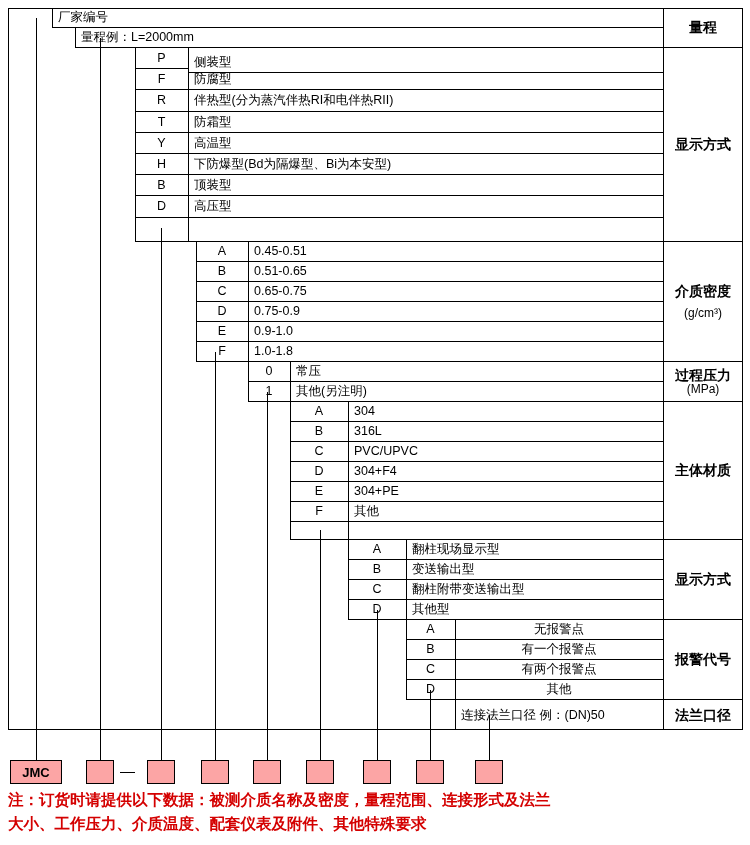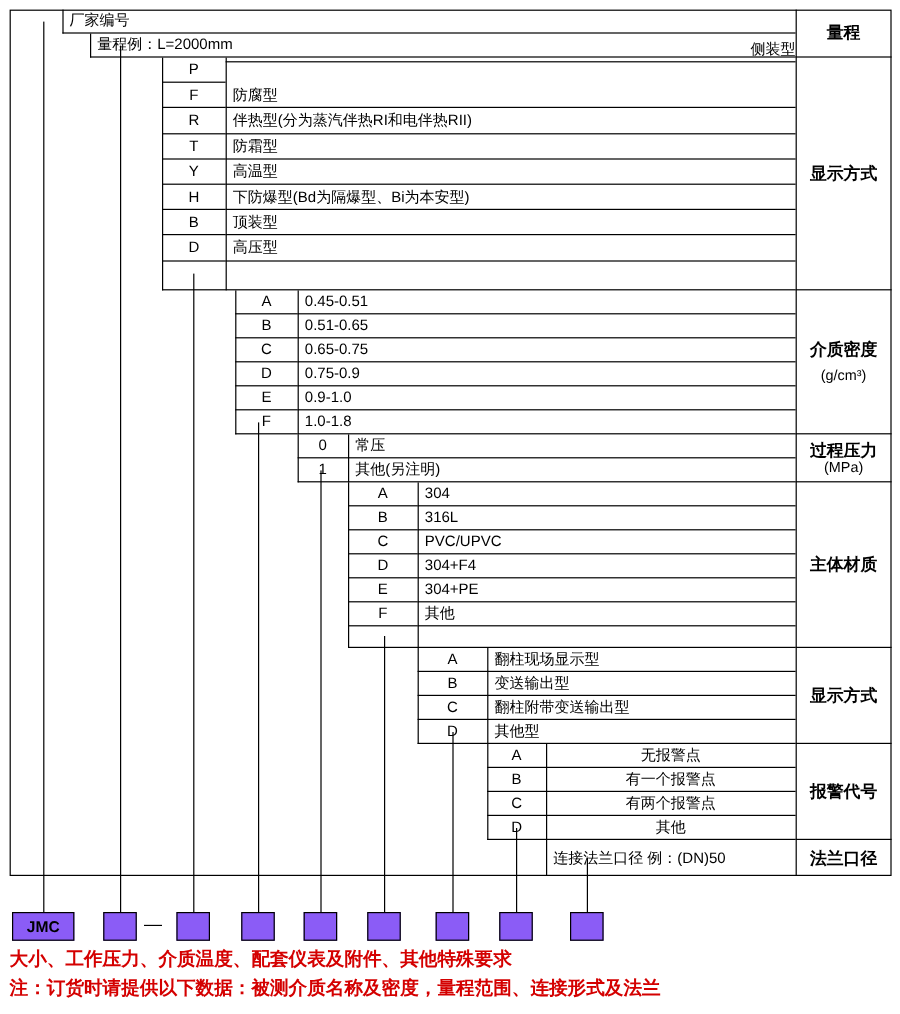--- a/index.html
+++ b/index.html
@@ -20,21 +20,21 @@
   .ctr{display:flex;align-items:center;justify-content:center;text-align:center;}
   .lft{display:flex;align-items:center;padding-left:6px;}
   .bold{font-weight:bold;}
 
   
   .vline{position:absolute;width:1px;background:#000;}
 
   
   .codebox{position:absolute;border:1px solid #000;box-sizing:border-box;
            display:flex;align-items:center;justify-content:center;
-           font-size:13px;background:#8b5cf6;}
+           font-size:13px;background:#fca5a5;}
   .dash{position:absolute;font-size:15px;}
 
   .note{position:absolute;left:8px;top:788px;width:735px;
         color:#d40000;font-weight:bold;font-size:15.5px;line-height:1.55;}
 </style>
 </head>
 <body>
 
 <div class="sheet">
 
@@ -54,21 +54,21 @@
   <div class="cell ctr bold bb" style="left:663px;top:8px;width:80px;height:40px;font-size:14px;border-bottom:1px solid #000;">
     <span>量程</span>
   </div>
 
   <div class="vline" style="left:135px;top:48px;height:194px;"></div>
   <div class="vline" style="left:188px;top:48px;height:194px;"></div>
 
   <div class="cell bb ctr" style="left:135px;top:48px;width:53px;height:21px;border-bottom:1px solid #000;">
       <span>P</span>
     </div>
-  <div class="cell bb lft" style="left:188px;top:31px;width:475px;height:21px;border-bottom:1px solid #000;justify-content:flex-end;">
+  <div class="cell bb lft" style="left:188px;top:52px;width:475px;height:21px;border-bottom:1px solid #000;">
       <span>侧装型</span>
     </div>
 
   <div class="cell bb ctr" style="left:135px;top:69px;width:53px;height:21px;border-bottom:1px solid #000;">
       <span>F</span>
     </div>
   <div class="cell bb lft" style="left:188px;top:69px;width:475px;height:21px;border-bottom:1px solid #000;">
       <span>防腐型</span>
     </div>
 
@@ -356,17 +356,17 @@
   </div>
   <div class="codebox" style="left:363px;top:760px;width:28px;height:24px;">
     <span></span>
   </div>
   <div class="codebox" style="left:416px;top:760px;width:28px;height:24px;">
     <span></span>
   </div>
   <div class="codebox" style="left:475px;top:760px;width:28px;height:24px;"></div>
 
   <div class="note">
+    <div>注：订货时请提供以下数据：被测介质名称及密度，量程范围、连接形式及法兰</div>
     <div>大小、工作压力、介质温度、配套仪表及附件、其他特殊要求</div>
-    <div>注：订货时请提供以下数据：被测介质名称及密度，量程范围、连接形式及法兰</div>
   </div>
 
 </div>
 
 </body></html>

